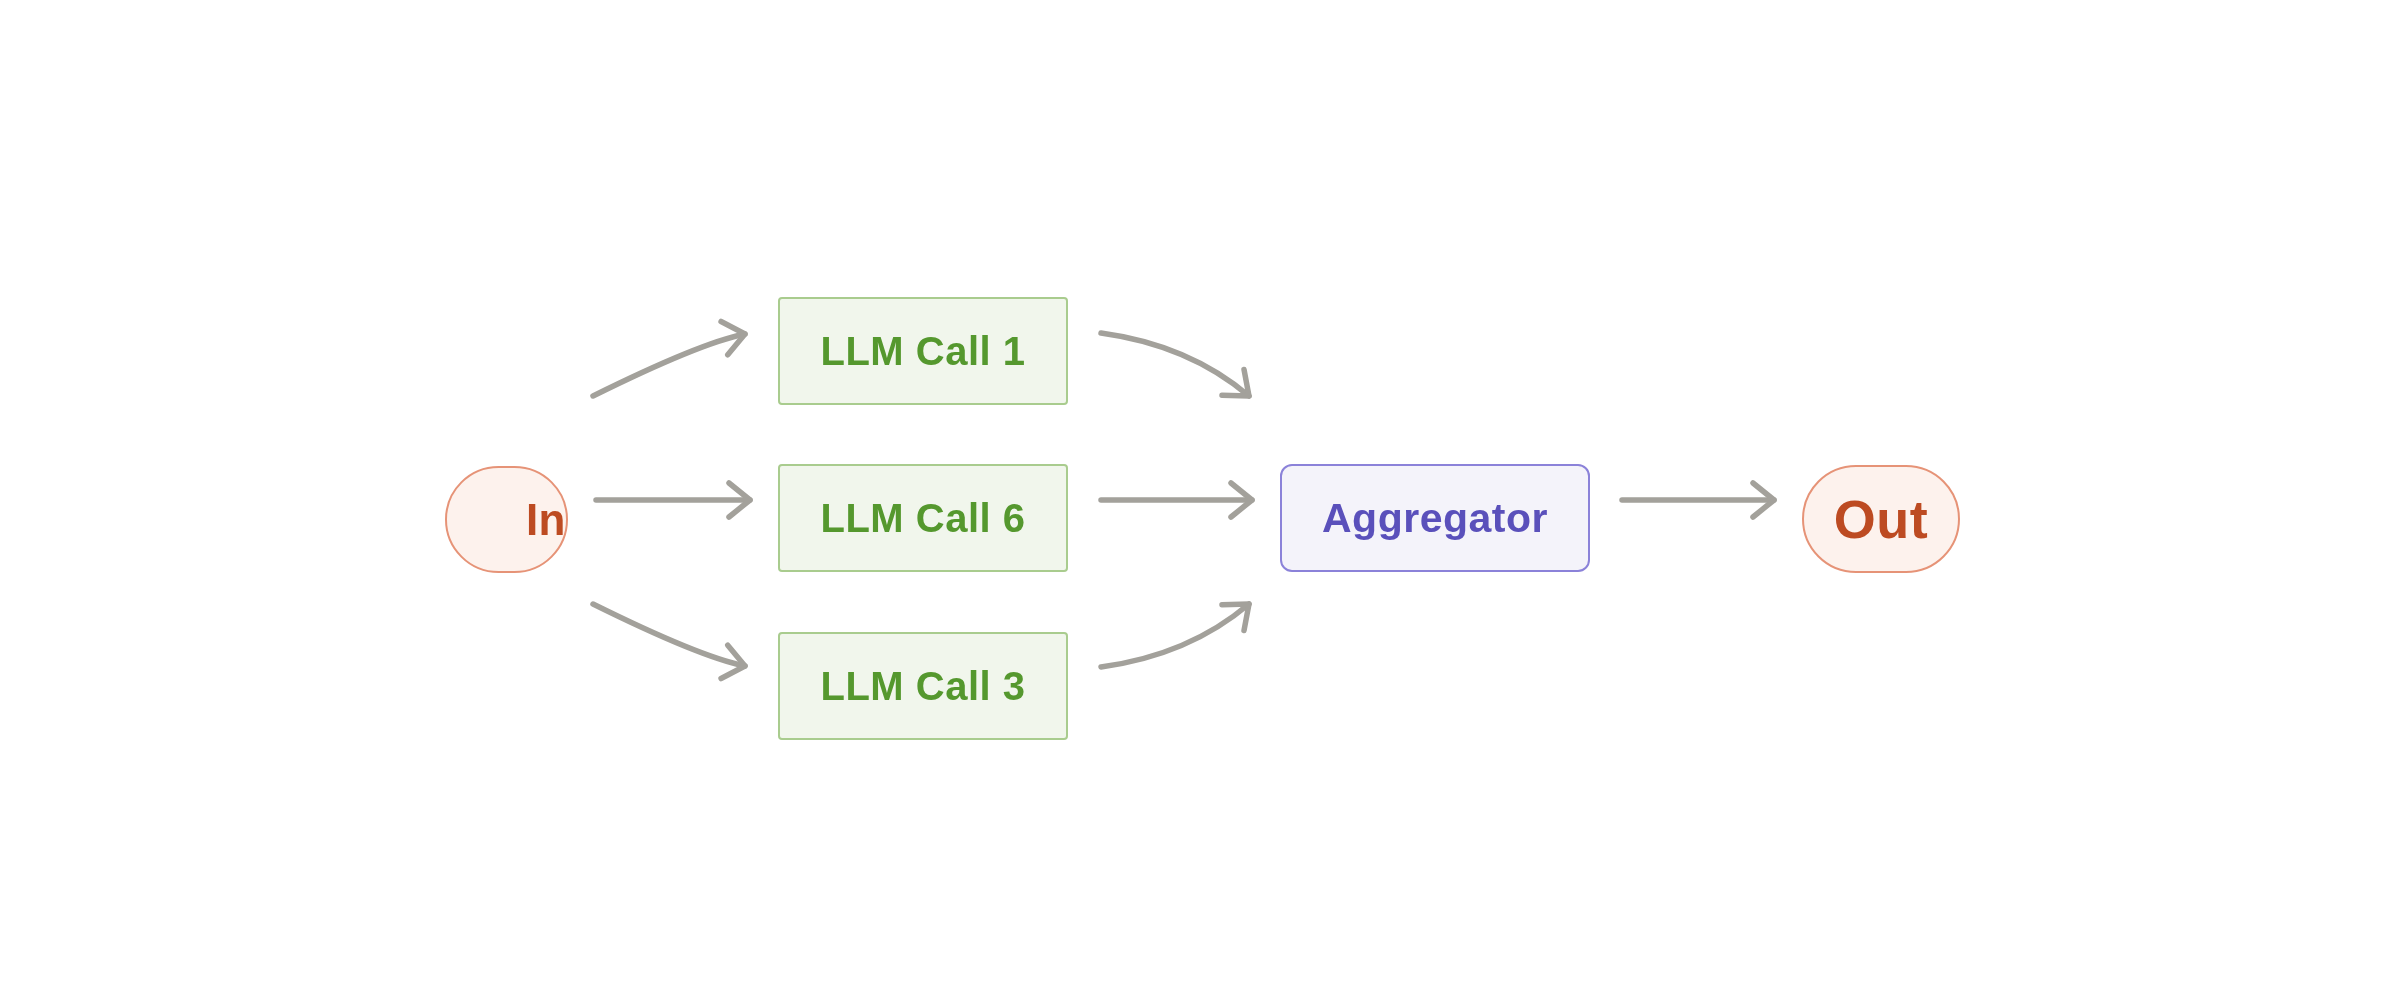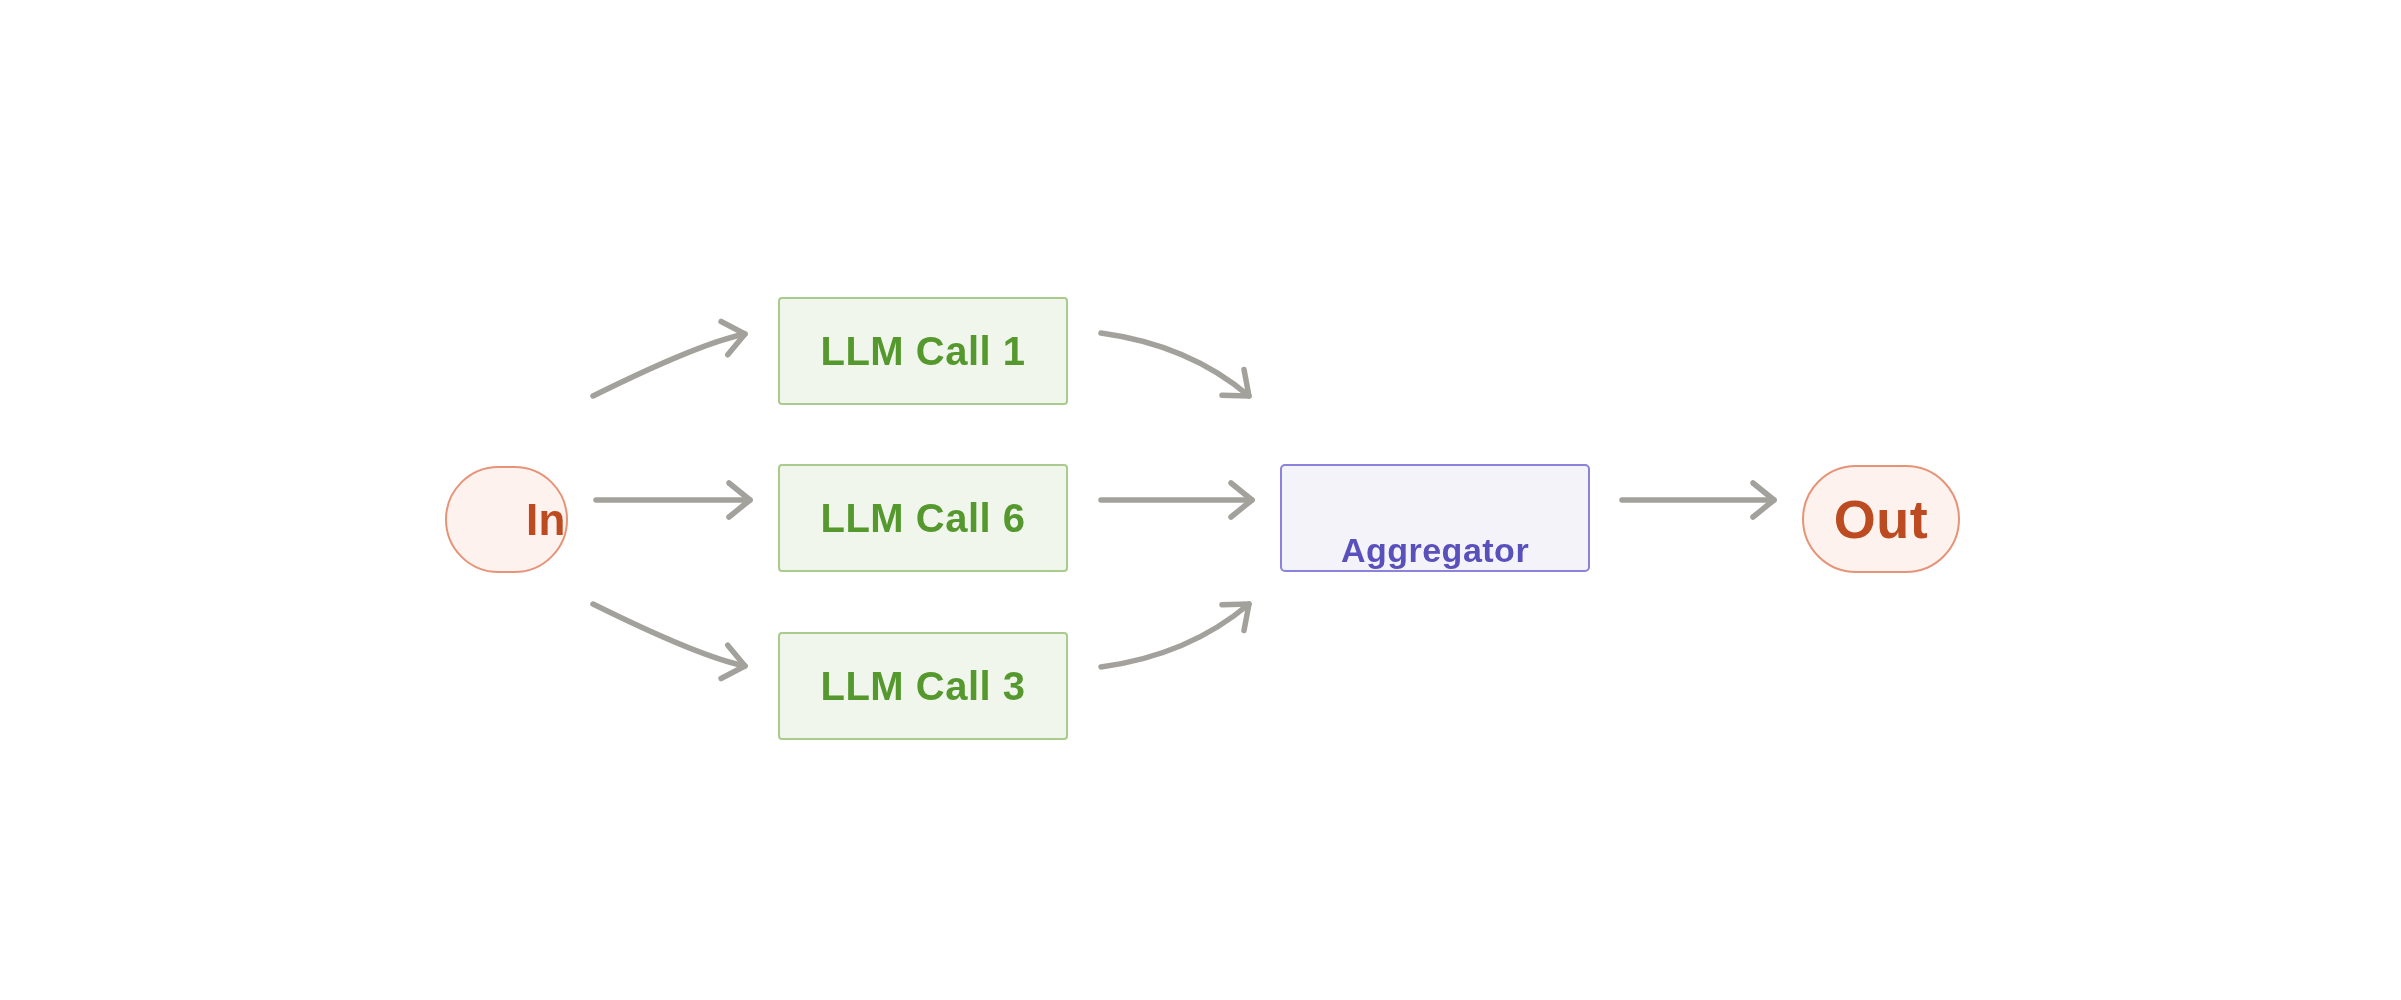--- a/index.html
+++ b/index.html
@@ -42,24 +42,23 @@
     color: var(--green-text);
     font-size: 40px;
   }
   .node-llm1 { top: 278px; }
   .node-llm2 { top: 445px; }
   .node-llm3 { top: 613px; }
   .node-agg {
     left: 1280px; top: 445px; width: 310px; height: 108px;
     background: var(--purple-fill);
     border: 2.5px solid var(--purple-border);
-    border-radius: 5px;
+    border-radius: 12px;
     color: var(--purple-text);
-    font-size: 34px;
-    align-items: flex-end;
+    font-size: 41px;
   }
   .node-pill {
     background: var(--salmon-fill);
     border: 2.5px solid var(--salmon-border);
     border-radius: 60px;
     color: var(--salmon-text);
   }
   .node-in  { left: 445px;  top: 447px; width: 123px; height: 107px; font-size: 44px; justify-content: flex-end; }
   .node-out { left: 1802px; top: 446px; width: 158px; height: 108px; font-size: 54px; }
 </style>

